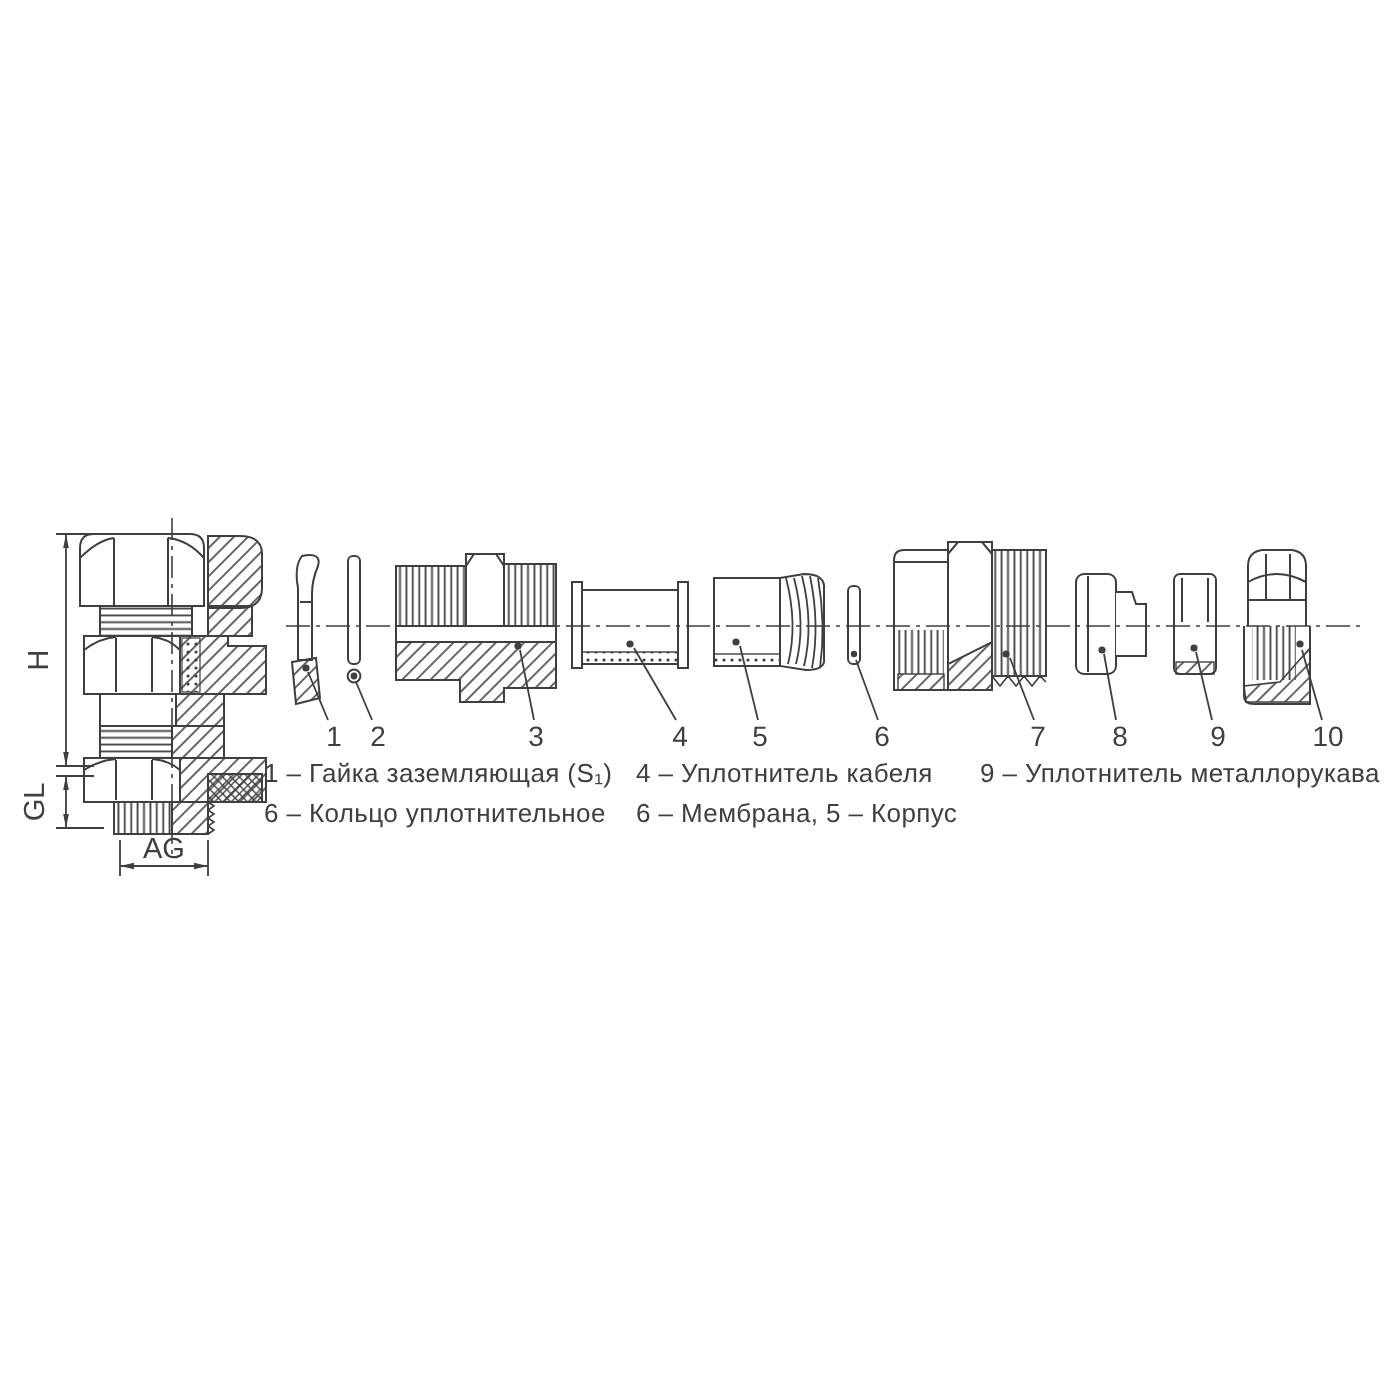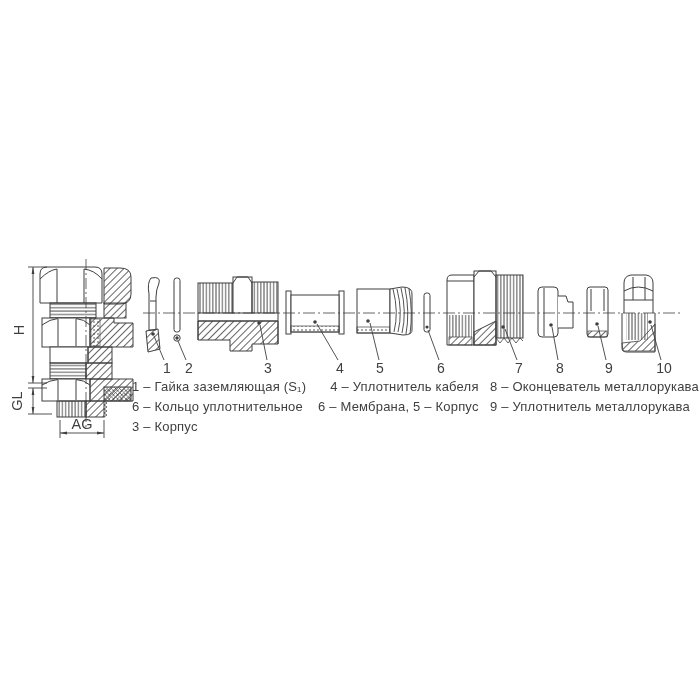--- a/index.html
+++ b/index.html
@@ -5,21 +5,21 @@
   html,body{margin:0;padding:0;background:#ffffff;}
   #stage{position:relative;width:700px;height:700px;background:#ffffff;overflow:hidden;
          font-family:"Liberation Sans", sans-serif;}
   #drawing{position:absolute;left:0;top:0;}
   svg text{font-family:"Liberation Sans", sans-serif;font-size:14px;fill:#3f3f3f;}
   svg text.dim{font-size:14.5px;}
   .legend{position:absolute;top:0;left:0;width:700px;height:700px;pointer-events:none;}
   .legend-col{position:absolute;top:377px;}
   .legend-item{font-size:13px;line-height:20px;color:#3f3f3f;white-space:nowrap;letter-spacing:0.2px;}
   #col1{left:132px;}
-  #col2{left:318px;text-align:right;}
+  #col2{left:318px;}
   #col3{left:490px;}
 </style>
 </head>
 <body>
 
 <div id="stage">
 
 <svg id="drawing" width="700" height="700" viewBox="0 0 700 700">
   <defs>
     <pattern id="hatch" patternUnits="userSpaceOnUse" width="5" height="5" patternTransform="rotate(45)">
@@ -243,25 +243,23 @@
       <text x="609" y="373" text-anchor="middle">9</text>
       <text x="664" y="373" text-anchor="middle">10</text>
     </g>
   </g>
 </svg>
 
   <div class="legend">
     <div class="legend-col" id="col1">
       <div class="legend-item">1 – Гайка заземляющая (S₁)</div>
       <div class="legend-item">6 – Кольцо уплотнительное</div>
-      <div class="legend-item">3 – Корпус</div>
     </div>
     <div class="legend-col" id="col2">
       <div class="legend-item">4 – Уплотнитель кабеля</div>
       <div class="legend-item">6 – Мембрана, 5 – Корпус</div>
     </div>
     <div class="legend-col" id="col3">
-      <div class="legend-item">8 – Оконцеватель металлорукава</div>
       <div class="legend-item">9 – Уплотнитель металлорукава</div>
     </div>
   </div>
 
 </div>
 
 </body></html>

